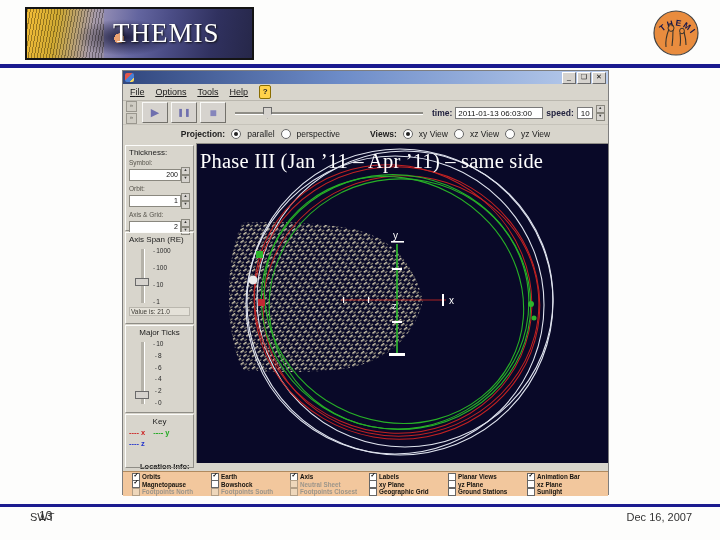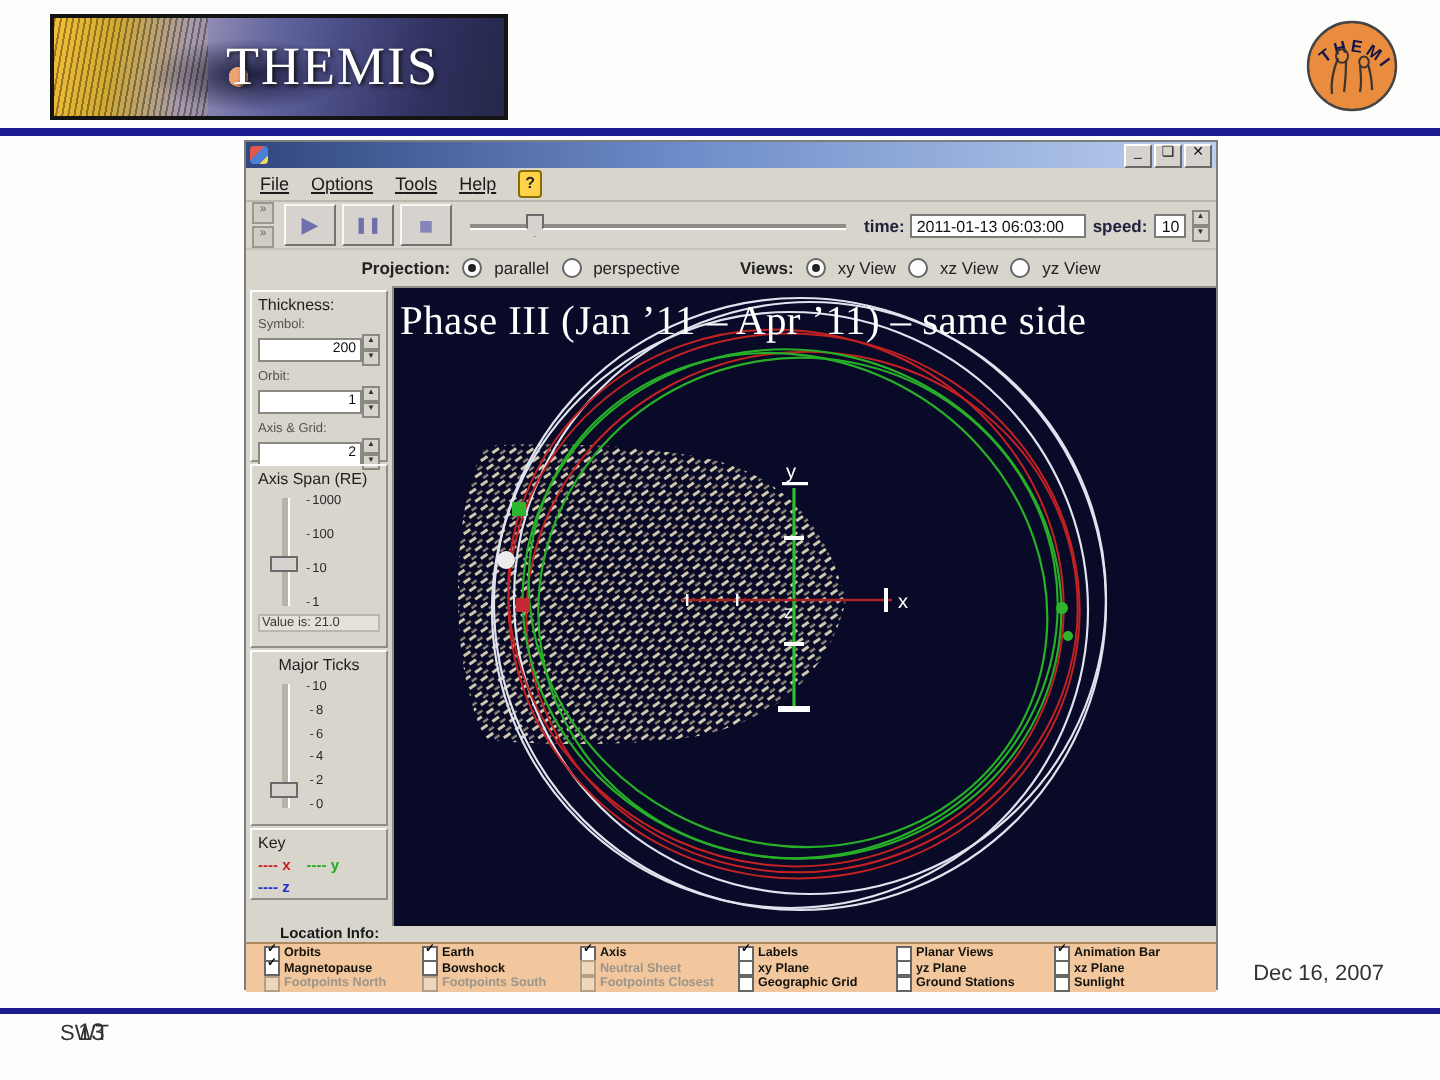--- a/index.html
+++ b/index.html
@@ -18,21 +18,21 @@
   .banner-text{position:absolute;left:86px;top:9px;font-family:"Liberation Serif",serif;
     font-size:27px;color:#fff;letter-spacing:1px;text-shadow:1px 1px 2px #111;}
   .patch{position:absolute;left:652px;top:9px;width:48px;height:48px;}
   .rule{position:absolute;left:0;width:720px;background:#1b1b8f;}
   .rule-top{top:64px;height:4px;}
   .rule-bottom{top:504px;height:3px;}
 
   
   .f-left{position:absolute;left:30px;top:511px;font-size:11px;color:#333;}
   .f-page{position:absolute;left:0;right:0;top:509px;text-align:left;font-size:12px;color:#333;padding-left:39px;}
-  .f-date{position:absolute;right:28px;top:481px;font-size:11px;color:#333;}
+  .f-date{position:absolute;right:28px;top:511px;font-size:11px;color:#333;}
 
   
   .appwin{position:absolute;left:122px;top:70px;width:487px;height:425px;background:#d8d5cc;
     border:1px solid #7e7e7e;box-sizing:border-box;}
   .titlebar{height:13px;display:flex;align-items:center;padding:0 2px;
     background:linear-gradient(90deg,#31477e 0%,#6d8cc8 45%,#bccfee 100%);}
   .appicon{width:9px;height:9px;margin-right:4px;border-radius:2px;
     background:linear-gradient(135deg,#e2574c 0 40%,#4a7fd4 40% 75%,#f5d75a 75%);}
   .winbtns{margin-left:auto;display:flex;}
   .wbtn{width:12px;height:10px;margin-left:1px;background:#d6d3ce;color:#111;
@@ -248,21 +248,21 @@
               <span>10</span>
               <span>8</span>
               <span>6</span>
               <span>4</span>
               <span>2</span>
               <span>0</span>
             </span>
           </div>
         </div>
 
-        <div class="panel" style="height:36px;">
+        <div class="panel" style="height:54px;text-align:center;">
           <div class="ptitle">Key</div>
           <div class="keyrow">
             <span style="color:#cc2222;">---- x</span>
             <span style="color:#22aa22;">---- y</span>
           </div>
           <div class="keyrow">
             <span style="color:#2233cc;">---- z</span>
           </div>
         </div>
       </div>

